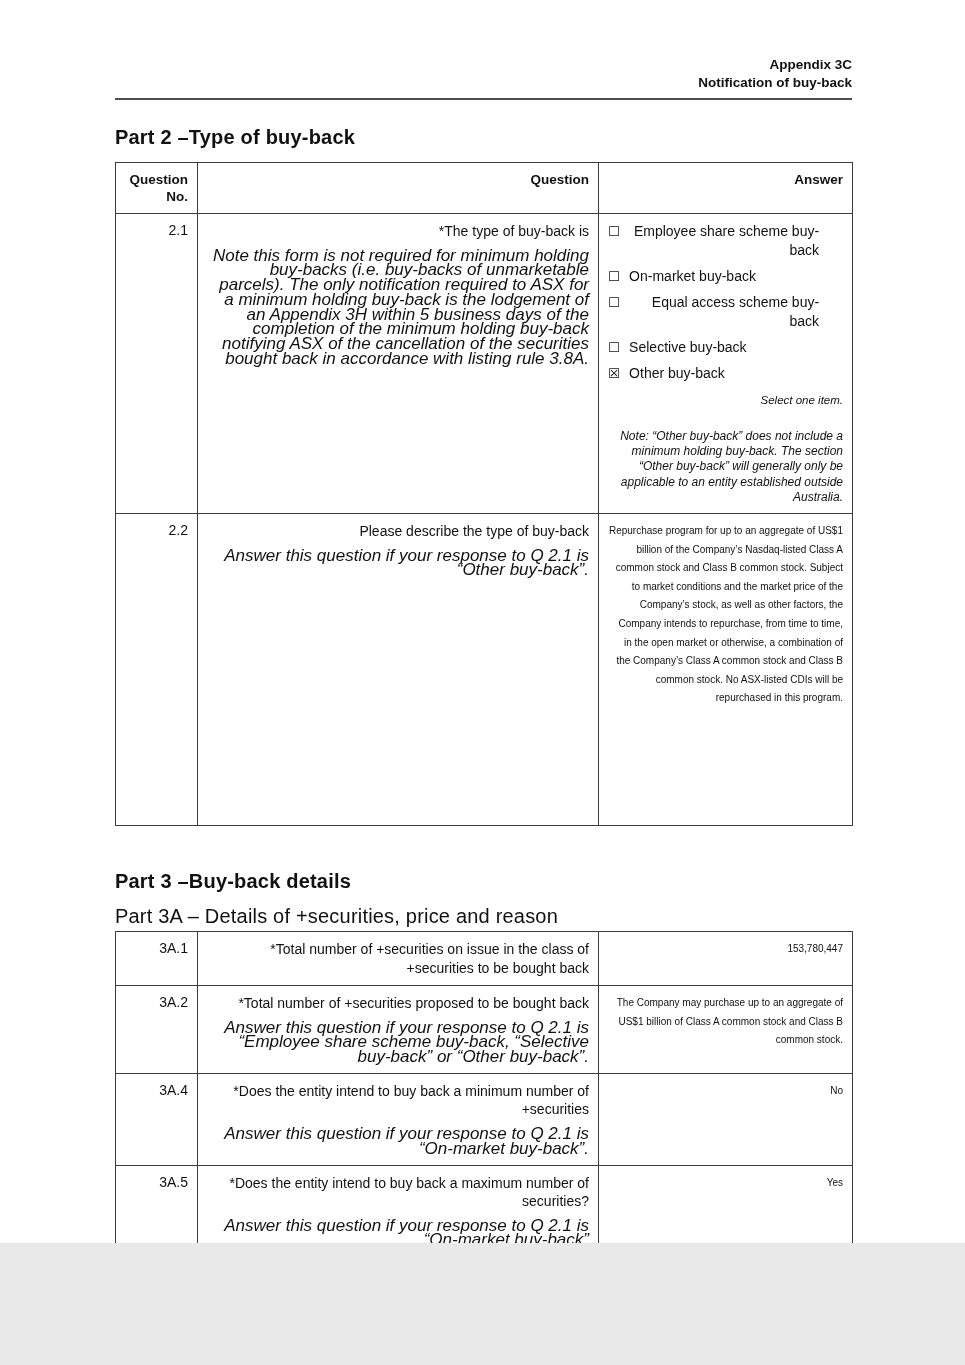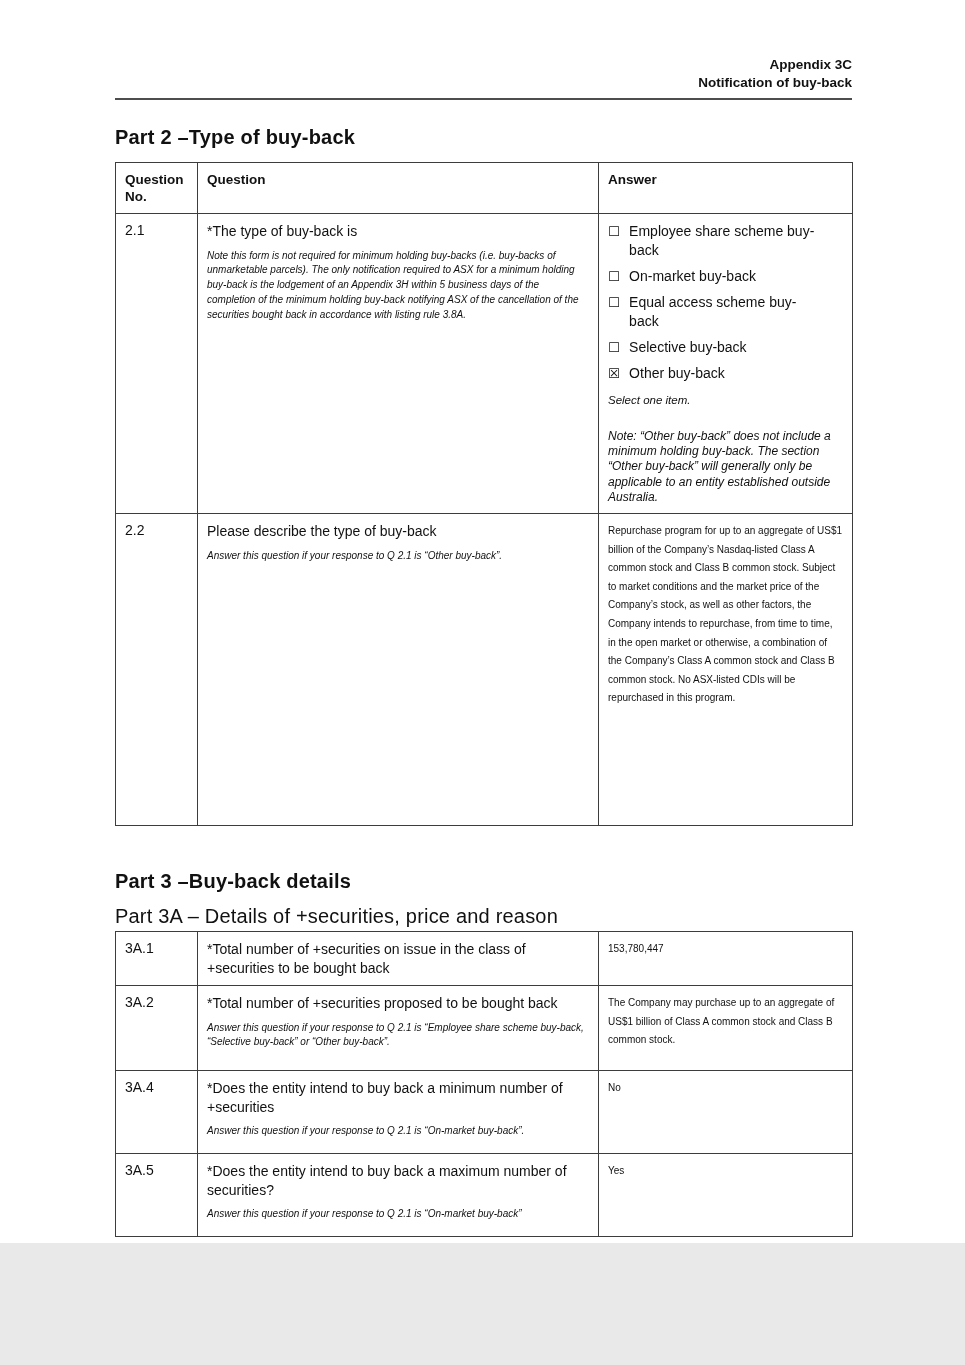--- a/index.html
+++ b/index.html
@@ -35,31 +35,31 @@
     letter-spacing: 0.2px;
   }
   table.q-table {
     border-collapse: collapse;
     width: 737px;
     table-layout: fixed;
   }
   .q-table th, .q-table td {
     border: 1px solid #3d3d3d;
     vertical-align: top;
-    text-align: left;
+    text-align: right;
     padding: 8px 9px;
   }
   .col-no { width: 82px; }
   .col-q  { width: 401px; }
   .col-a  { width: 254px; }
   .q-table th { font-size: 13.5px; font-weight: bold; line-height: 17px; }
   .q-no { font-size: 14px; }
   .q-main { font-size: 14px; line-height: 18.5px; }
   .q-note {
-    font-size: 10px;
+    font-size: 17px;
     font-style: italic;
     line-height: 14.8px;
     margin-top: 8px;
   }
   .a-text { font-size: 10px; line-height: 18.6px; }
   .cb-item {
     display: flex;
     gap: 9px;
     margin-bottom: 7px;
     font-size: 14px;

